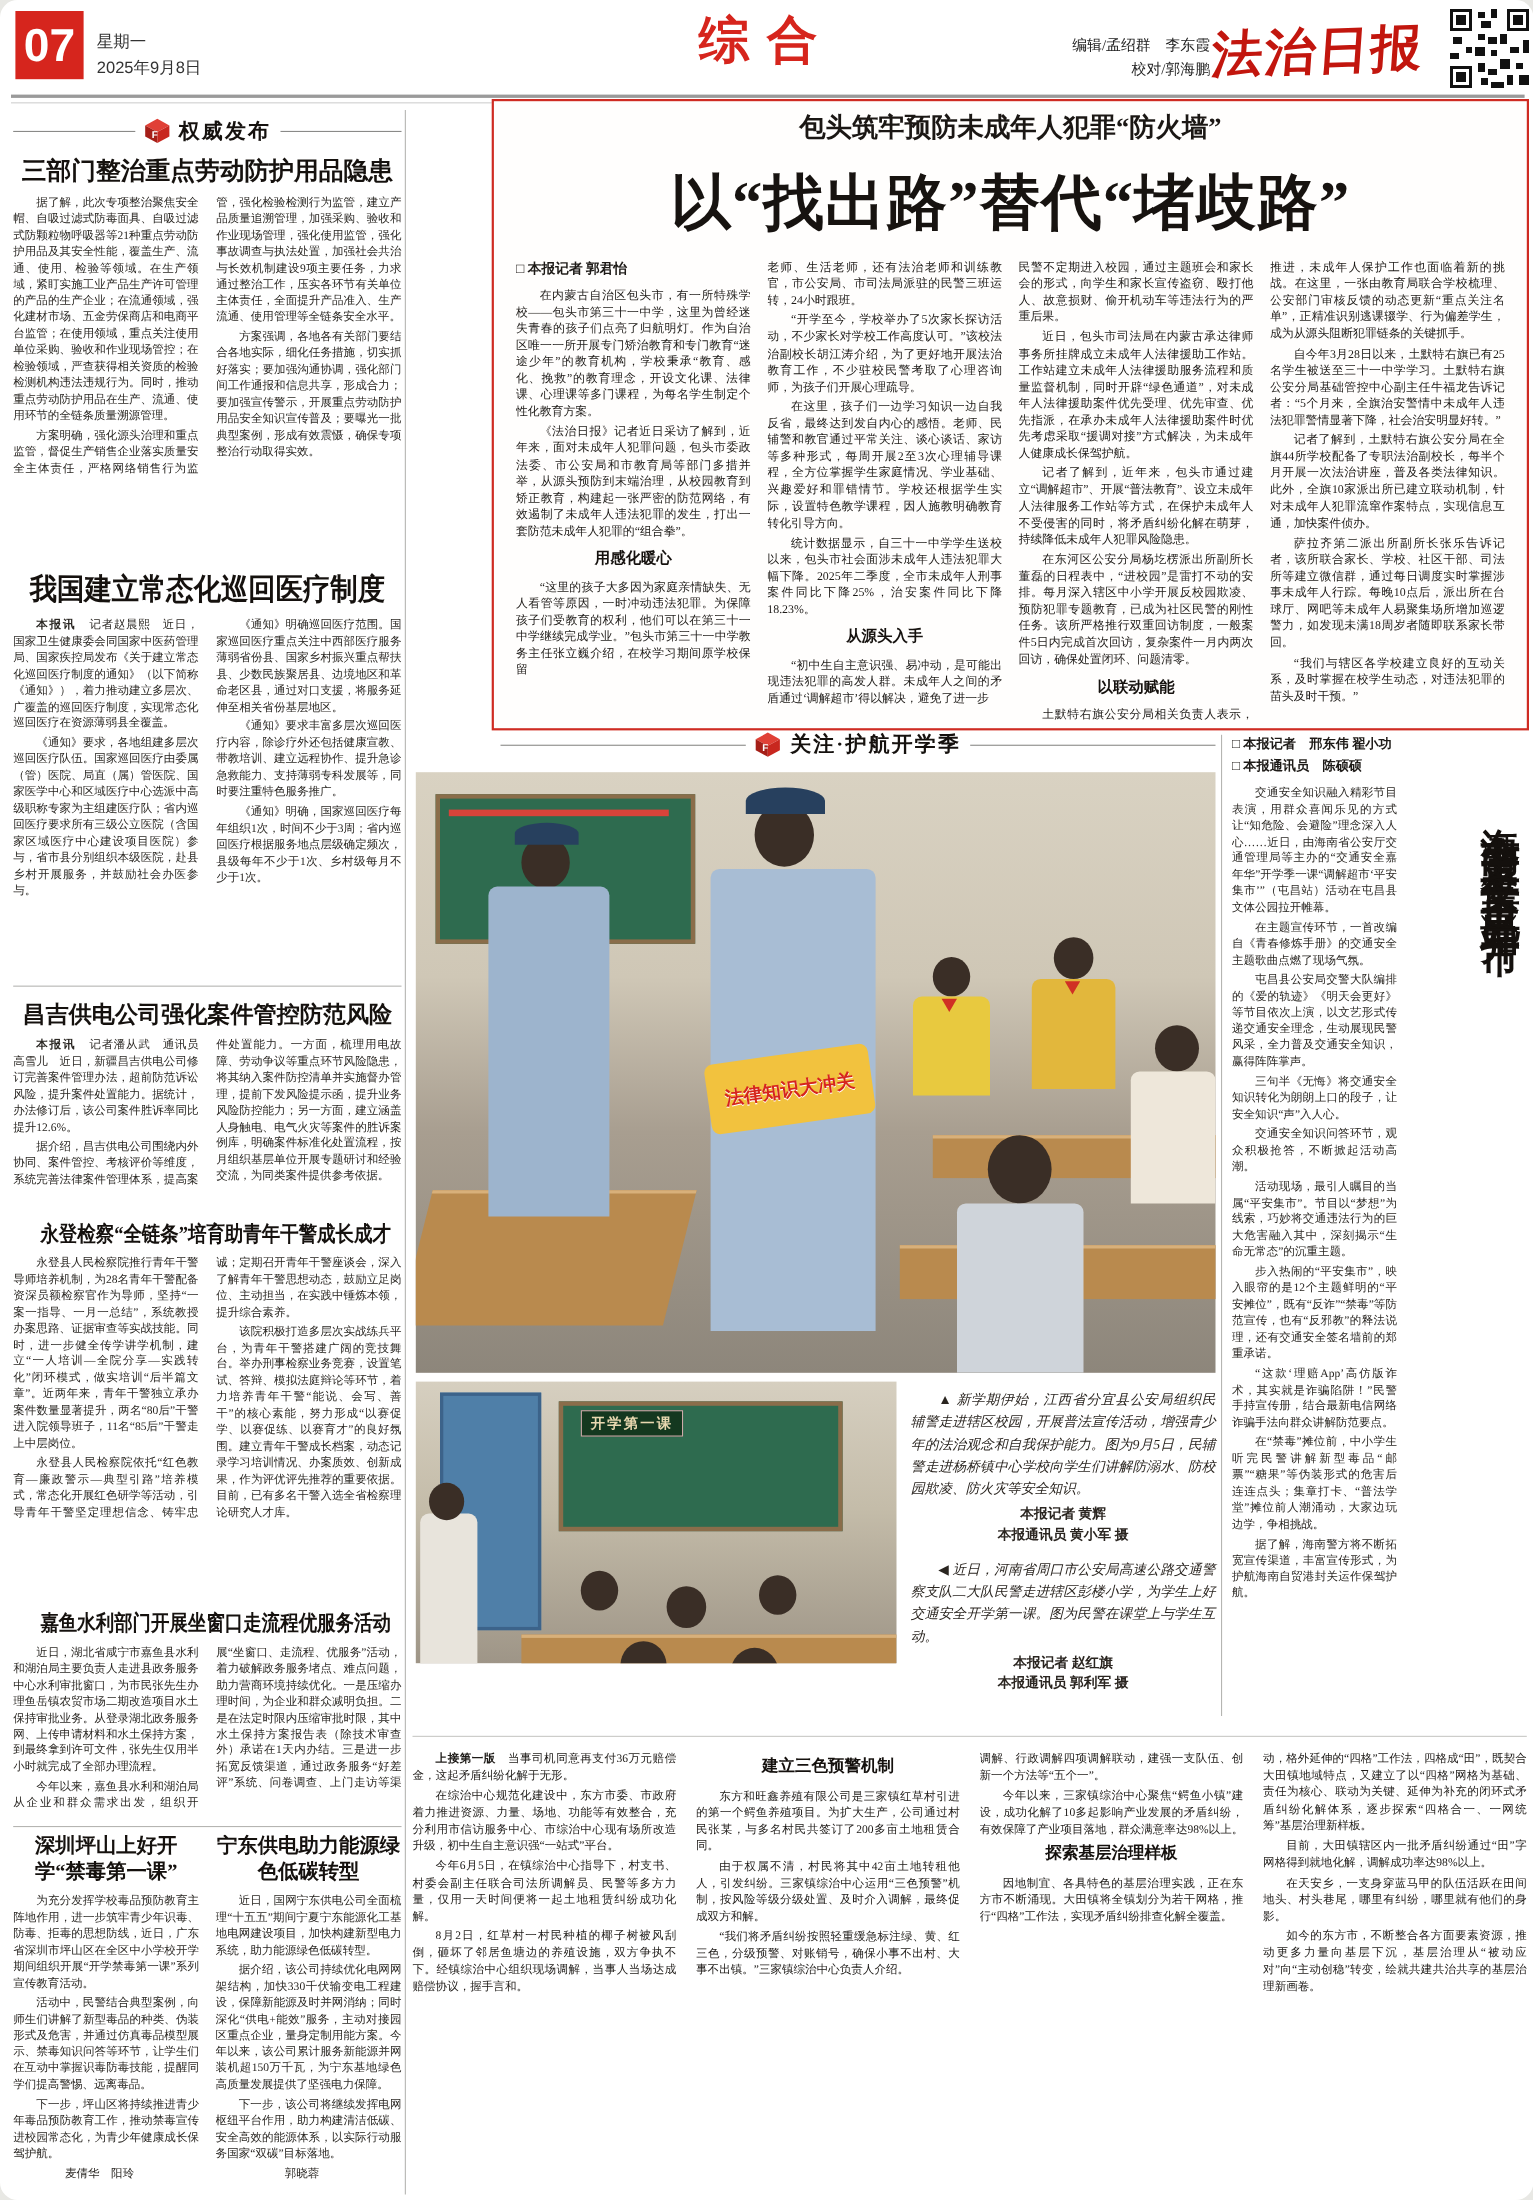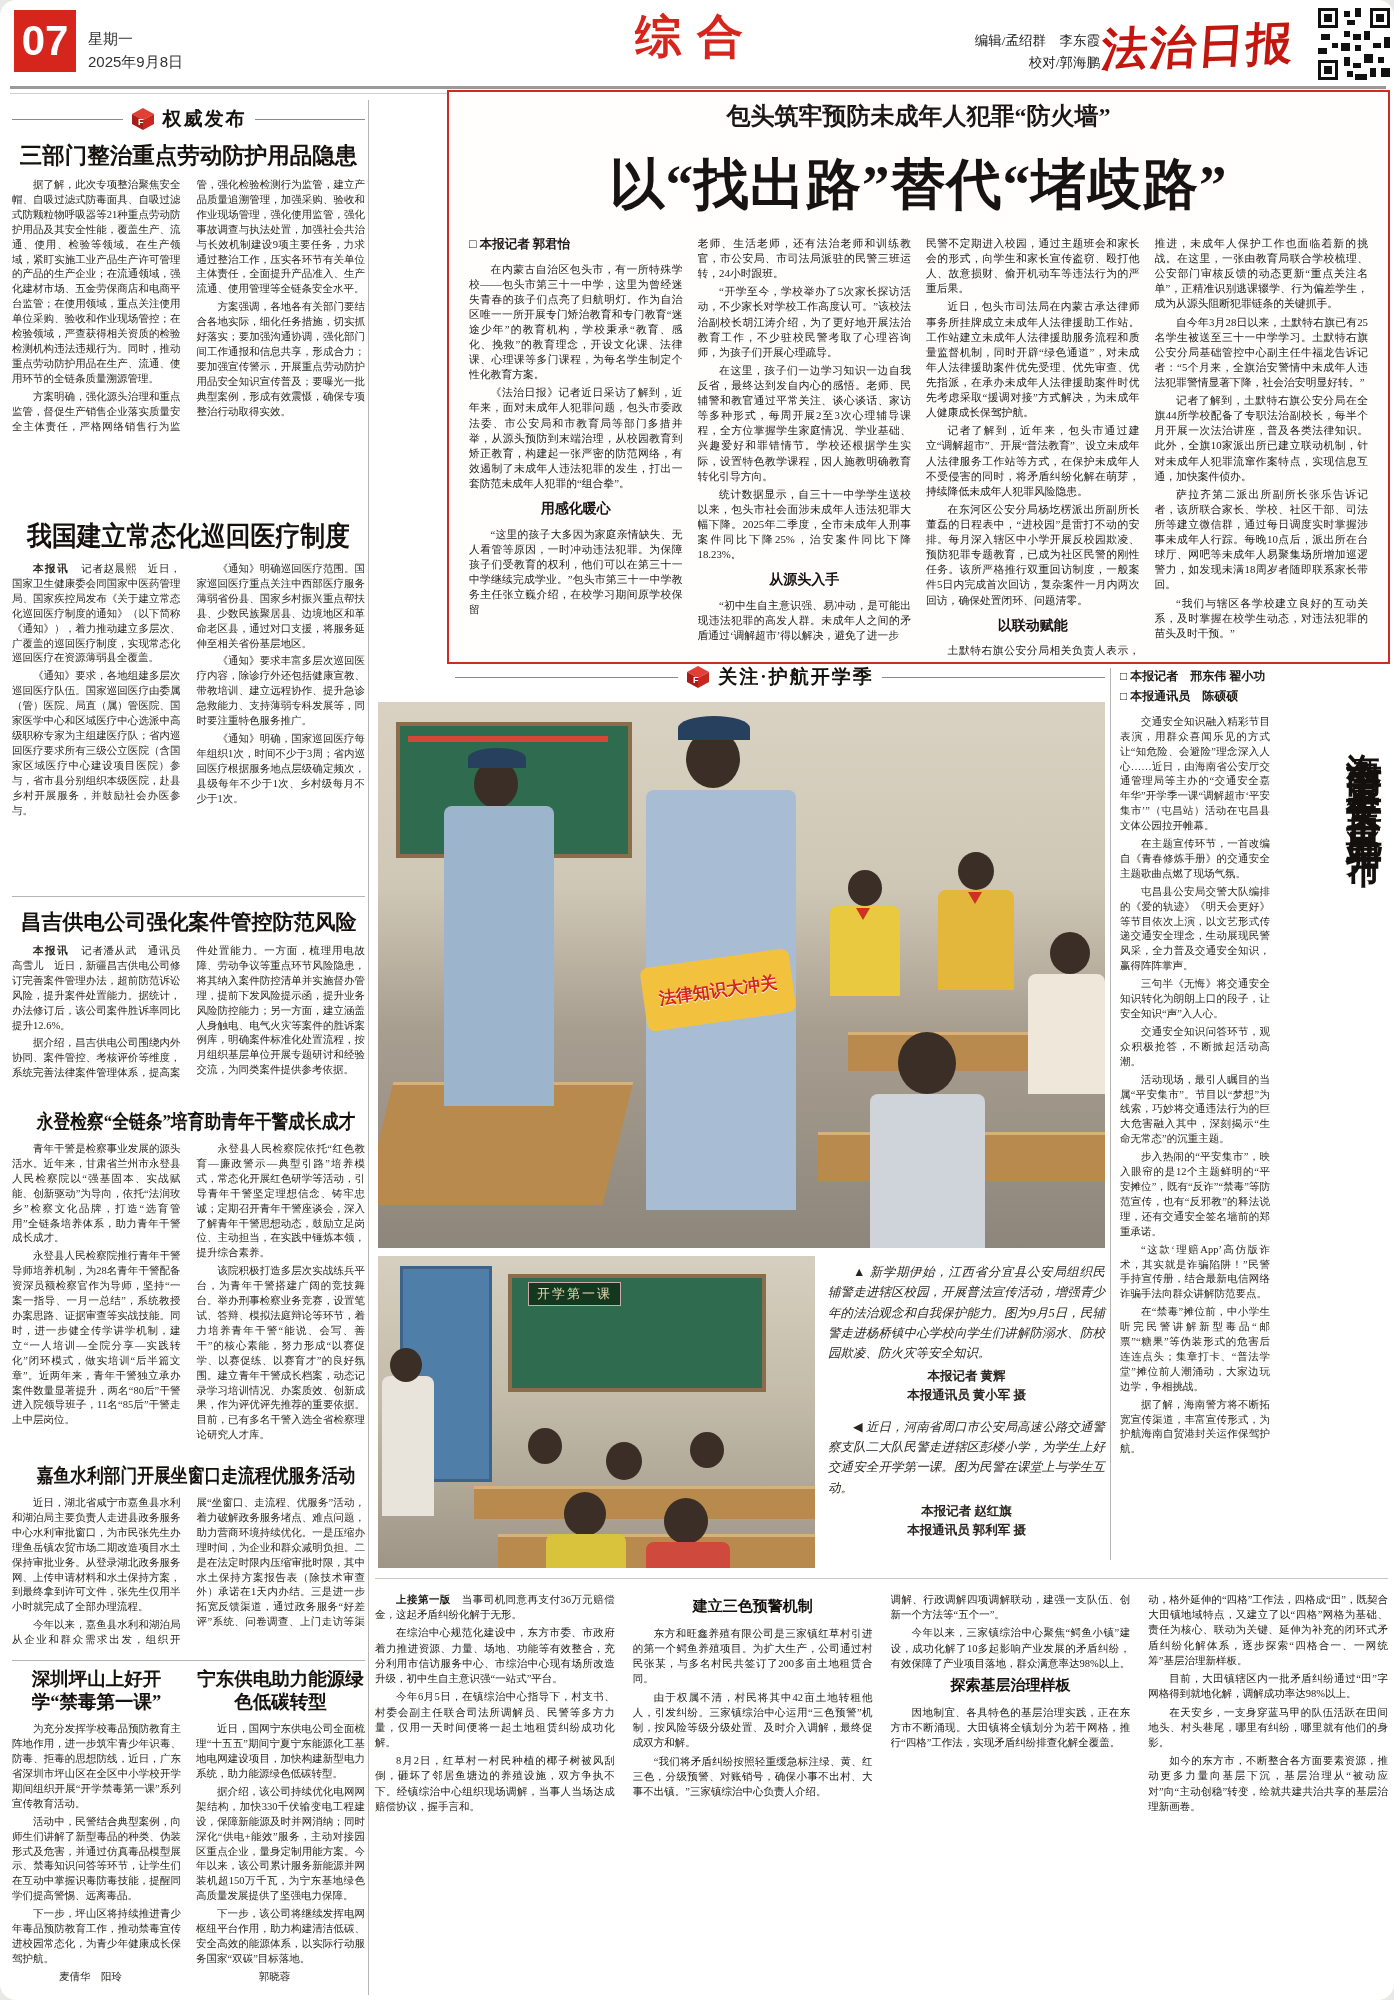--- a/index.html
+++ b/index.html
@@ -41,21 +41,21 @@
   #feature-cols .fcol{flex:1;font-size:10.8px;line-height:1.40;text-align:justify;overflow:hidden;}
   #feature-cols p{margin:0 0 3px 0;text-indent:2em;}
   #feature-cols p.noind{text-indent:0;}
   #feature-cols .subhead{font-size:14px;margin:8px 0;}
   
   #focus-bar{left:455px;top:664px;width:650px;display:flex;align-items:center;gap:8px;}
   #focus-bar .ln{flex:1;height:1px;background:#8a8a88;}
   
   .photo{overflow:hidden;}
   #photo1{left:378px;top:702px;width:727px;height:546px;background:linear-gradient(#d9d2c2 0%,#cfc7b6 34%,#a89e90 60%,#8d867b 100%);}
-  #photo2{left:378px;top:1256px;width:437px;height:312px;background:linear-gradient(#d6cfc0 0%,#c4bca9 45%,#9e9587 100%);}
+  #photo2{left:378px;top:1256px;width:437px;height:256px;background:linear-gradient(#d6cfc0 0%,#c4bca9 45%,#9e9587 100%);font-weight:bold;}
   .board{position:absolute;background:#2e6b4f;border:4px solid #8a6d4a;}
   .fig{position:absolute;border-radius:8px 8px 0 0;}
   .head{position:absolute;border-radius:50%;background:#3a2e26;}
   .desk{position:absolute;background:#b98a4e;border-top:3px solid #d8b07a;}
   .scarf{position:absolute;width:0;height:0;border-left:7px solid transparent;border-right:7px solid transparent;border-top:12px solid #d03024;}
   #sign-board{position:absolute;left:265px;top:256px;width:150px;height:64px;background:#f2c23e;border-radius:8px;
       transform:rotate(-8deg);display:flex;align-items:center;justify-content:center;
       color:#d6251d;font-weight:bold;font-size:17px;text-shadow:0 1px 0 #fff;}
   #plaque2{position:absolute;left:150px;top:26px;padding:2px 8px;background:#14381f;color:#e8d8b0;font-size:13px;
       border:1px solid #caa;letter-spacing:2px;}
@@ -171,21 +171,20 @@
   <div class="abs h-rule" style="left:12px;top:896px;width:353px;"></div>
 
   <div class="abs lct art-title" style="top:908px;font-size:21px;">昌吉供电公司强化案件管控防范风险</div>
   <div class="abs lct body-txt two-col" style="top:944px;height:152px;">
       <p><strong>本报讯　</strong>记者潘从武　通讯员高雪儿　近日，新疆昌吉供电公司修订完善案件管理办法，超前防范诉讼风险，提升案件处置能力。据统计，办法修订后，该公司案件胜诉率同比提升12.6%。</p>
       <p>据介绍，昌吉供电公司围绕内外协同、案件管控、考核评价等维度，系统完善法律案件管理体系，提高案件处置能力。一方面，梳理用电故障、劳动争议等重点环节风险隐患，将其纳入案件防控清单并实施督办管理，提前下发风险提示函，提升业务风险防控能力；另一方面，建立涵盖人身触电、电气火灾等案件的胜诉案例库，明确案件标准化处置流程，按月组织基层单位开展专题研讨和经验交流，为同类案件提供参考依据。</p>
     </div>
 
   <div class="abs lct art-title scale86" style="top:1108px;font-size:19.5px;">永登检察“全链条”培育助青年干警成长成才</div>
   <div class="abs lct body-txt two-col" style="top:1142px;height:308px;">
-      <p>青年干警是检察事业发展的源头活水。近年来，甘肃省兰州市永登县人民检察院以“强基固本、实战赋能、创新驱动”为导向，依托“法润玫乡”检察文化品牌，打造“选育管用”全链条培养体系，助力青年干警成长成才。</p>
       <p>永登县人民检察院推行青年干警导师培养机制，为28名青年干警配备资深员额检察官作为导师，坚持“一案一指导、一月一总结”，系统教授办案思路、证据审查等实战技能。同时，进一步健全传学讲学机制，建立“一人培训—全院分享—实践转化”闭环模式，做实培训“后半篇文章”。近两年来，青年干警独立承办案件数量显著提升，两名“80后”干警进入院领导班子，11名“85后”干警走上中层岗位。</p>
       <p>永登县人民检察院依托“红色教育—廉政警示—典型引路”培养模式，常态化开展红色研学等活动，引导青年干警坚定理想信念、铸牢忠诚；定期召开青年干警座谈会，深入了解青年干警思想动态，鼓励立足岗位、主动担当，在实践中锤炼本领，提升综合素养。</p>
       <p>该院积极打造多层次实战练兵平台，为青年干警搭建广阔的竞技舞台。举办刑事检察业务竞赛，设置笔试、答辩、模拟法庭辩论等环节，着力培养青年干警“能说、会写、善干”的核心素能，努力形成“以赛促学、以赛促练、以赛育才”的良好氛围。建立青年干警成长档案，动态记录学习培训情况、办案质效、创新成果，作为评优评先推荐的重要依据。目前，已有多名干警入选全省检察理论研究人才库。</p>
     </div>
 
   <div class="abs lct art-title scale86" style="top:1462px;font-size:19.5px;">嘉鱼水利部门开展坐窗口走流程优服务活动</div>
   <div class="abs lct body-txt two-col" style="top:1496px;height:158px;">
       <p>近日，湖北省咸宁市嘉鱼县水利和湖泊局主要负责人走进县政务服务中心水利审批窗口，为市民张先生办理鱼岳镇农贸市场二期改造项目水土保持审批业务。从登录湖北政务服务网、上传申请材料和水土保持方案，到最终拿到许可文件，张先生仅用半小时就完成了全部办理流程。</p>
       <p>今年以来，嘉鱼县水利和湖泊局从企业和群众需求出发，组织开展“坐窗口、走流程、优服务”活动，着力破解政务服务堵点、难点问题，助力营商环境持续优化。一是压缩办理时间，为企业和群众减明负担。二是在法定时限内压缩审批时限，其中水土保持方案报告表（除技术审查外）承诺在1天内办结。三是进一步拓宽反馈渠道，通过政务服务“好差评”系统、问卷调查、上门走访等渠道收集企业和群众意见建议，推动疑难问题立行立改。</p>
     </div>

